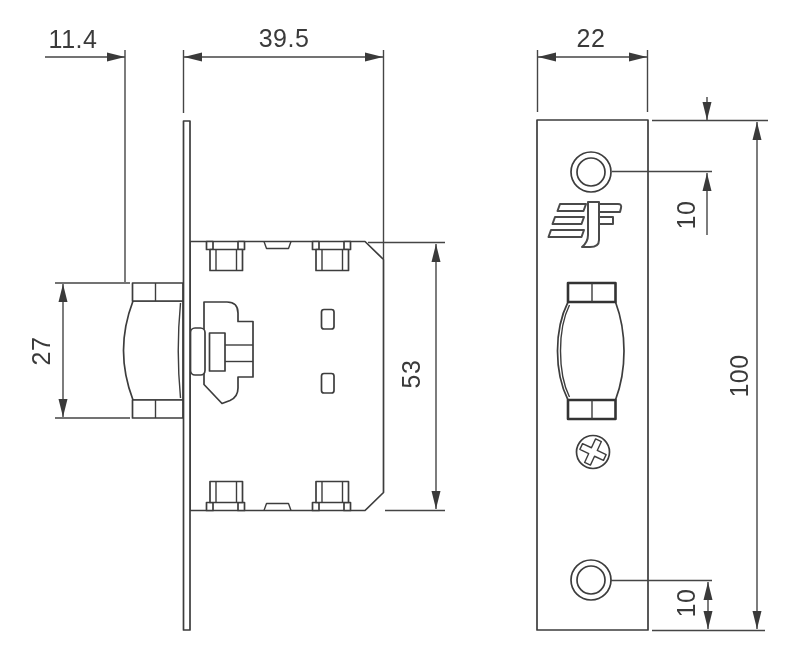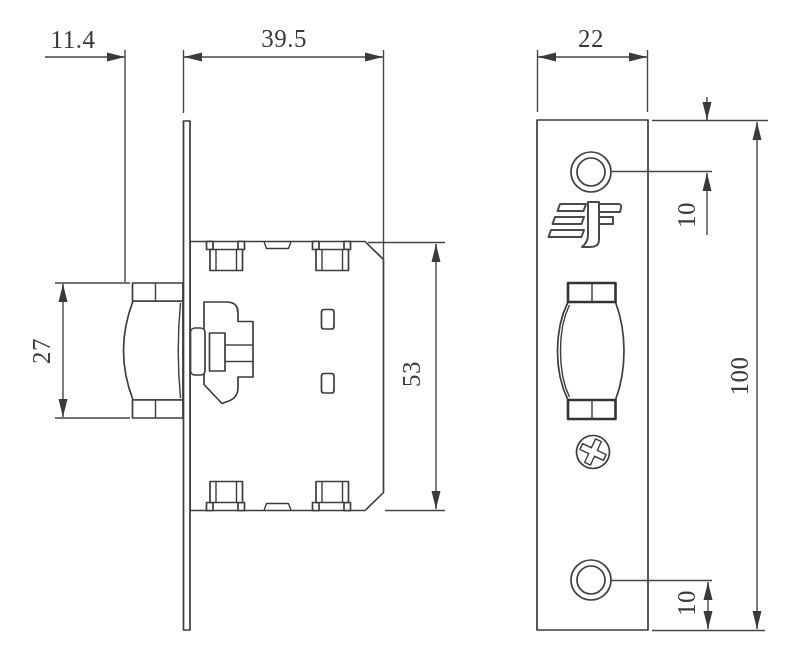--- a/index.html
+++ b/index.html
@@ -1,17 +1,17 @@
 <!DOCTYPE html>
 <html><head>
 <meta charset="utf-8">
 <style>
   html,body{margin:0;padding:0;background:#ffffff;}
   .canvas{position:relative;width:800px;height:664px;background:#ffffff;overflow:hidden;
-          font-family:Liberation Serif, serif;}
+          font-family:Liberation Sans, sans-serif;}
   svg{display:block}
   .outline{fill:#ffffff;stroke:#3d3d3d;stroke-width:1.7;stroke-linejoin:round;}
   .outline-thin{fill:none;stroke:#3d3d3d;stroke-width:1.4;stroke-linejoin:round;}
   .outline-bold{fill:#ffffff;stroke:#333333;stroke-width:2.6;stroke-linejoin:round;}
   .dimline{fill:none;stroke:#454545;stroke-width:1.4;}
   .arrow{fill:#3a3a3a;stroke:none;}
   .dimtext{font-size:25px;fill:#3a3a3a;letter-spacing:0.5px;}
   .logo{fill:#ffffff;stroke:#4a4a4a;stroke-width:2;stroke-linejoin:round;}
 </style>
 </head>

